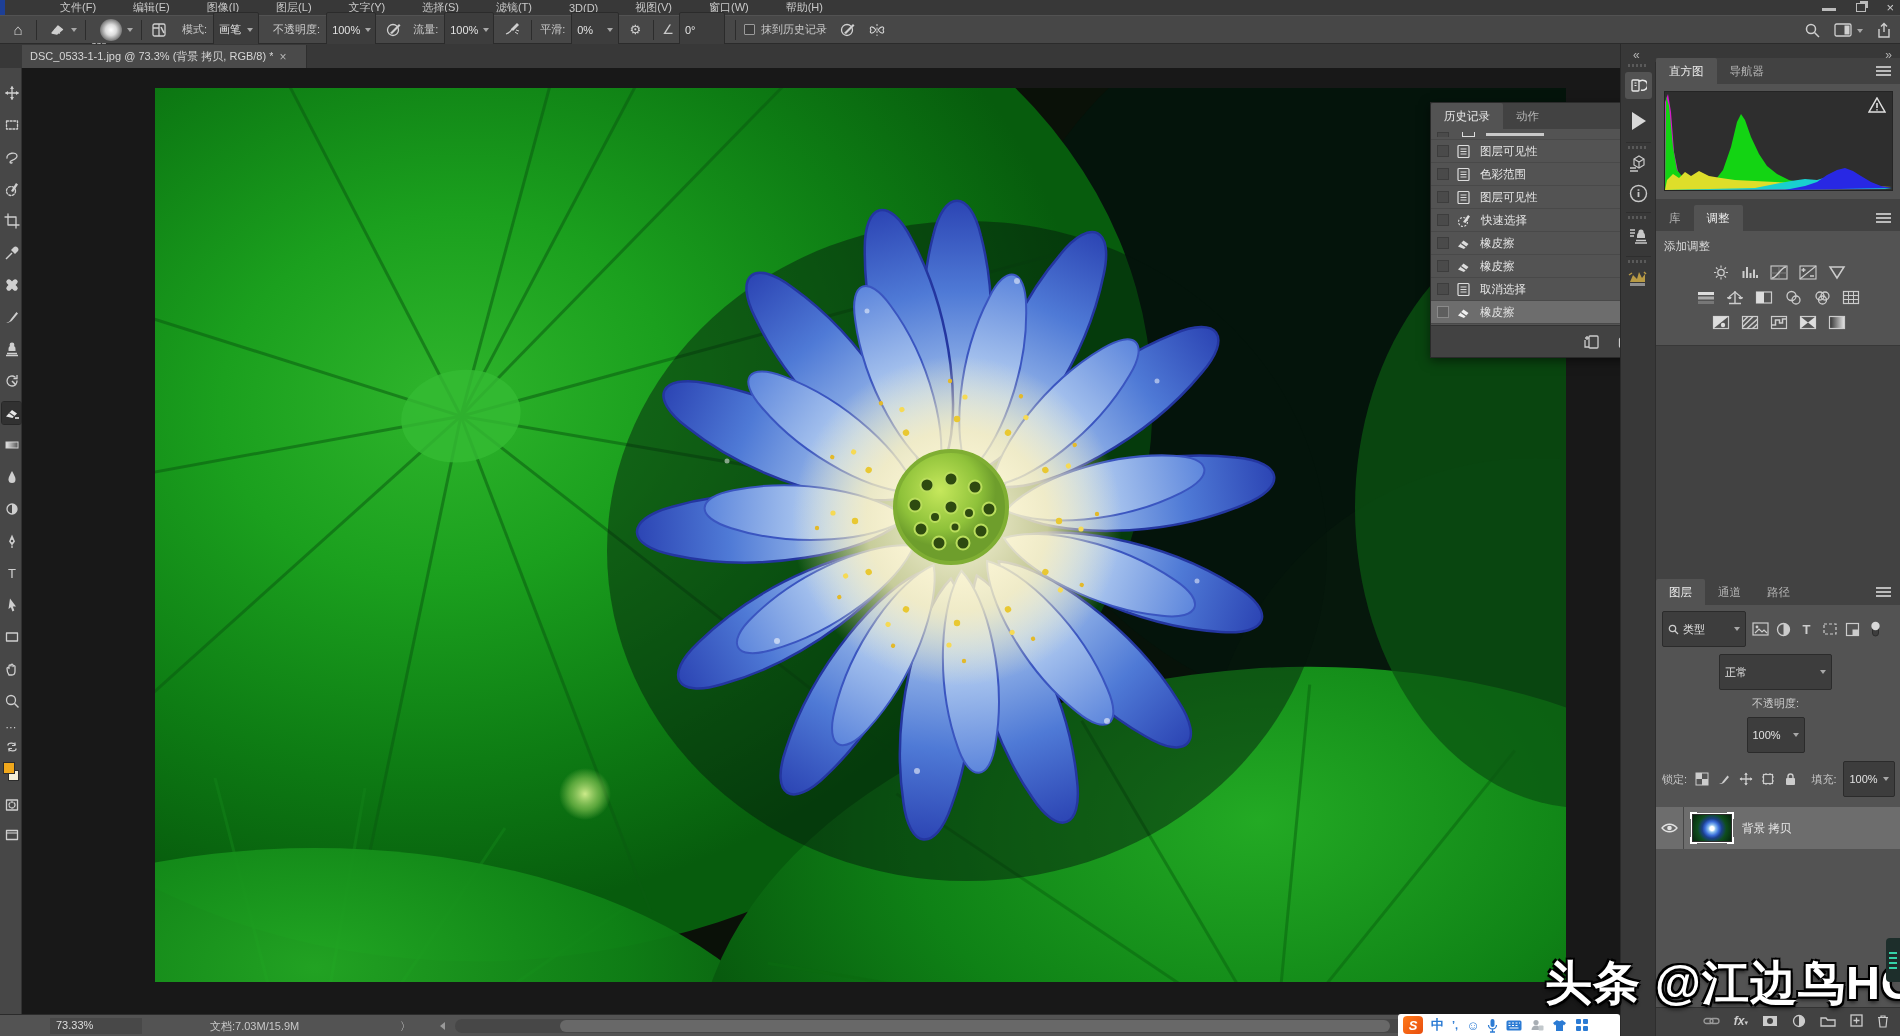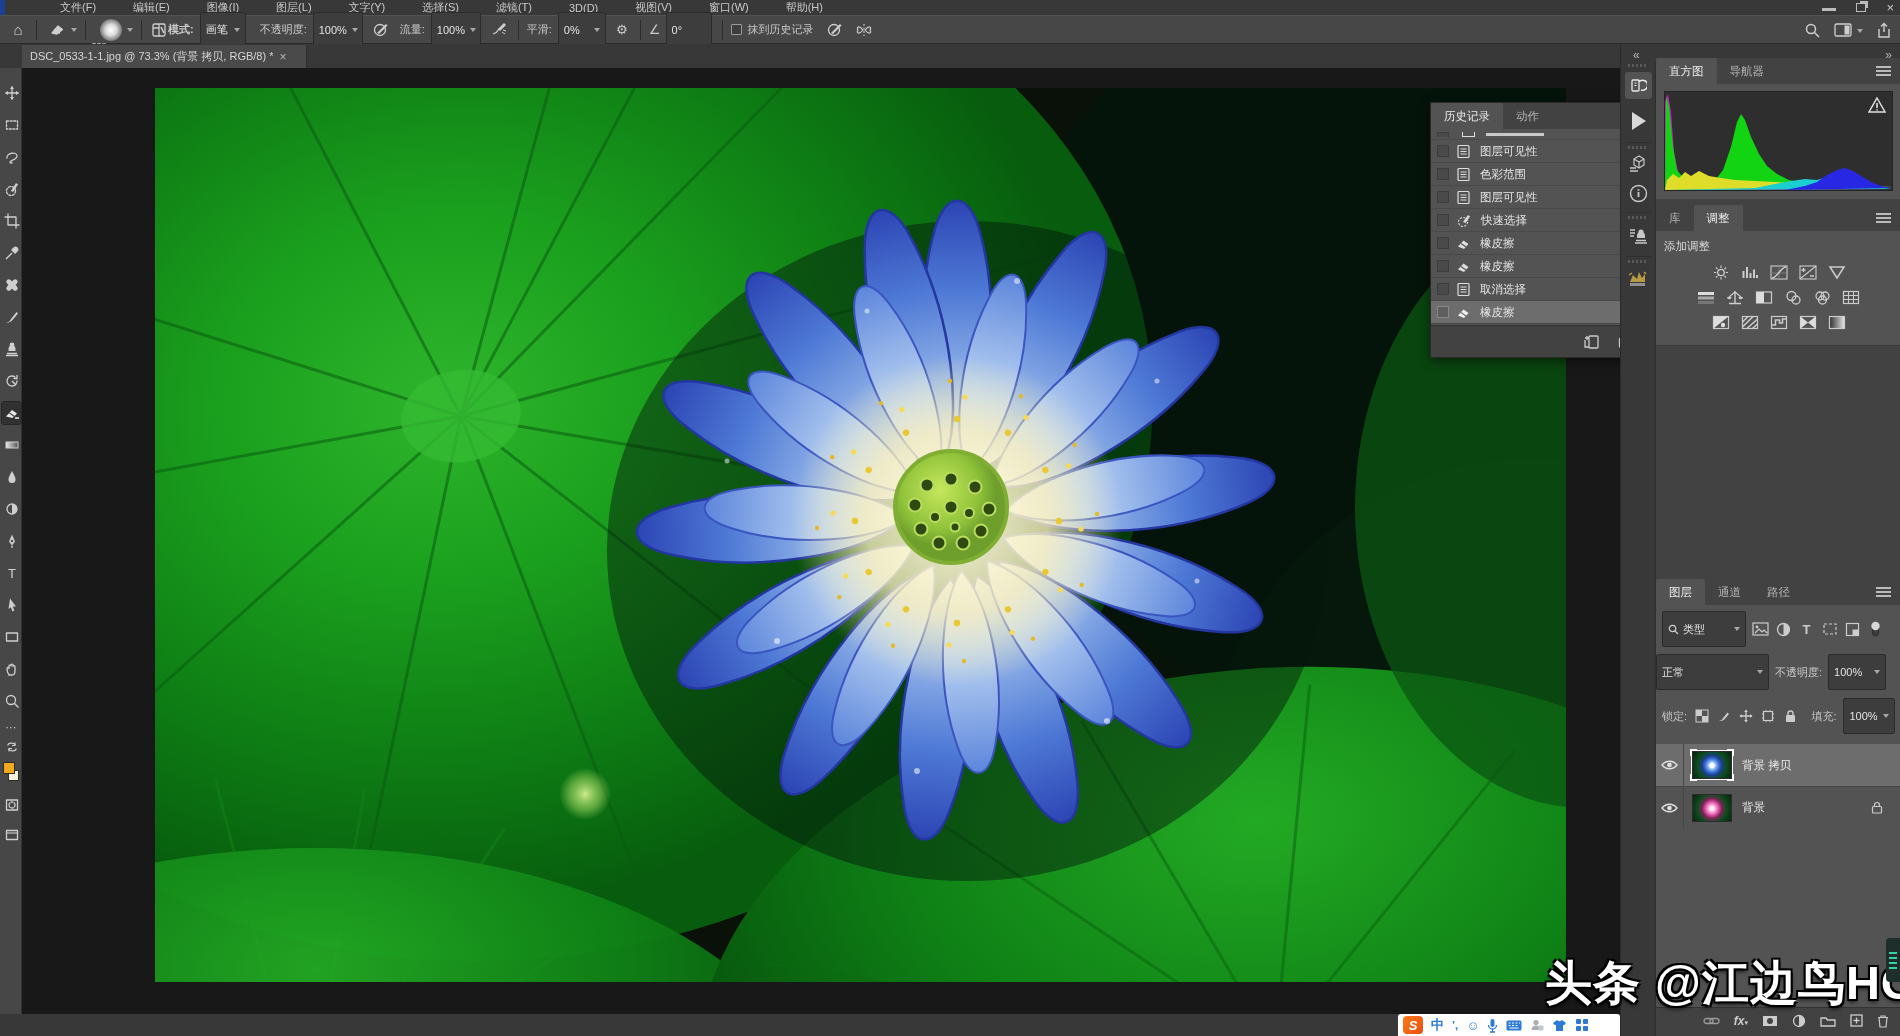--- a/index.html
+++ b/index.html
@@ -77,21 +77,21 @@
       <span style="width:22px;height:22px;border-radius:50%;margin-left:6px;background:radial-gradient(circle,#ffffff 0%,#dcdcdc 35%,#6a6a6a 75%,#474747 100%);"></span>
       <span class="ca"></span>
       <span class="vr"></span>
       <span>
         <svg width="18" height="18">
             <rect x="3" y="3" width="12" height="12" rx="1.5" fill="none" stroke="#cfcfcf" stroke-width="1.3"></rect>
             <path d="M9 3 v12 M3 7 h6" stroke="#cfcfcf" stroke-width="1.3"></path>
             <path d="M11 6 l3 6" stroke="#cfcfcf" stroke-width="1.6"></path>
           </svg>
       </span>
-      <span class="lbl" style="font-weight:bold;">模式:</span>
+      <span class="lbl" style="margin-left:14px;">模式:</span>
       <span class="fld" style="width:46px;margin-left:6px;">
           <span>画笔</span>
           <span class="ca"></span>
         </span>
       <span class="lbl" style="margin-left:14px;">不透明度:</span>
       <span class="fld" style="width:50px;margin-left:6px;">
           <span>100%</span>
           <span class="ca"></span>
         </span>
       <span style="margin-left:9px;">
@@ -859,21 +859,21 @@
               </svg>
             </span>
           <span class="lkico">
               <svg width="11" height="17">
                 <rect x="2.5" y="5" width="6" height="10" rx="3" fill="#3d3d3d" stroke="#2b2b2b"></rect>
                 <circle cx="5.5" cy="5" r="4.2" fill="#d8d8d8"></circle>
               </svg>
             </span>
         </div>
 
-        <div class="r" style="padding:7px 6px 0 0;gap:6px;">
+        <div class="r" style="padding:7px 6px 0 0;gap:6px;flex-direction:column;">
           <span class="fld" style="width:113px;">
               <span>正常</span>
               <span class="ca"></span>
             </span>
           <span class="lbl">不透明度:</span>
           <span class="fld" style="width:58px;">
               <span>100%</span>
               <span class="ca"></span>
             </span>
         </div>
@@ -923,34 +923,20 @@
                 <circle cx="8.5" cy="6" r="2.3" fill="#e2e2e2"></circle>
               </svg>
           </span>
           <span class="thumbw" style="outline:1px solid #fff;background:radial-gradient(circle at 50% 52%,#ffffff 0 9%,#8fc2f0 16%,#3a6cd8 30%,#1b3f8a 42%,#0e4d1c 62%,#06220d 100%);">
             <span class="a" style="left:-3px;top:-3px;width:7px;height:7px;border-left:2px solid #fff;border-top:2px solid #fff;"></span>
             <span class="a" style="right:-3px;top:-3px;width:7px;height:7px;border-right:2px solid #fff;border-top:2px solid #fff;"></span>
             <span class="a" style="left:-3px;bottom:-3px;width:7px;height:7px;border-left:2px solid #fff;border-bottom:2px solid #fff;"></span>
             <span class="a" style="right:-3px;bottom:-3px;width:7px;height:7px;border-right:2px solid #fff;border-bottom:2px solid #fff;"></span>
           </span>
           <span class="lname">背景 拷贝</span>
-        </div>
-        <div class="r" style="height:42px;background:#535353;border-top:1px solid #484848;">
-          <span class="eyec">
-            <svg width="17" height="12">
-                <path d="M1 6 C5 1 12 1 16 6 C12 11 5 11 1 6 Z" fill="none" stroke="#e2e2e2" stroke-width="1.3"></path>
-                <circle cx="8.5" cy="6" r="2.3" fill="#e2e2e2"></circle>
-              </svg>
-          </span>
-          <span class="thumbw" style="background:radial-gradient(circle at 50% 52%,#ffe9f4 0 8%,#f59ad0 18%,#d84a9e 30%,#7a2458 42%,#0e4d1c 62%,#06220d 100%);"></span>
-          <span class="lname">背景</span>
-          <svg class="a" style="right:18px;margin-top:0;" width="12" height="13">
-              <rect x="1.5" y="5.5" width="9" height="6.5" rx="1" fill="none" stroke="#ccc" stroke-width="1.2"></rect>
-              <path d="M3.5 5.5 V4 a2.5 2.5 0 0 1 5 0 v1.5" fill="none" stroke="#ccc" stroke-width="1.2"></path>
-            </svg>
         </div>
 
         <div class="a r" style="left:0;bottom:0;width:245px;height:26px;background:#424242;border-top:1px solid #333;justify-content:flex-end;gap:14px;padding-right:12px;">
           <svg width="17" height="10">
               <rect x="1" y="2.5" width="9" height="5" rx="2.5" fill="none" stroke="#9a9a9a" stroke-width="1.3"></rect>
               <rect x="7" y="2.5" width="9" height="5" rx="2.5" fill="none" stroke="#9a9a9a" stroke-width="1.3"></rect>
             </svg>
           <span style="color:#ccc;font-size:12px;font-style:italic;font-weight:bold;">fx<span style="font-size:7px;">▾</span></span>
           <svg width="16" height="12">
               <rect x="1" y="1" width="14" height="10" fill="#ccc"></rect>
@@ -969,20 +955,28 @@
             </svg>
           <svg width="12" height="14">
               <path d="M1 3.5 h10 M4 3.5 V2 h4 v1.5" fill="none" stroke="#ccc" stroke-width="1.2"></path>
               <path d="M2 3.5 l1 9.5 h6 l1-9.5" fill="none" stroke="#ccc" stroke-width="1.2"></path>
             </svg>
         </div>
       </div>
     </div>
   </div>
 
+  <div class="a r" style="left:0;top:1014px;width:1620px;height:22px;background:#535353;border-top:1px solid #2b2b2b;">
+    <span class="a" style="left:50px;top:3px;width:92px;height:16px;background:#484848;color:#dedede;font-size:11px;padding:1px 6px;">73.33%</span>
+    <span class="a lbl" style="left:210px;top:4px;font-size:11px;">文档:7.03M/15.9M</span>
+    <span class="a" style="left:400px;top:4px;color:#cfcfcf;font-size:11px;">〉</span>
+    <span class="a" style="left:440px;top:7px;width:0;height:0;border-top:4px solid transparent;border-bottom:4px solid transparent;border-right:5px solid #9a9a9a;"></span>
+    <span class="a" style="left:455px;top:4px;width:1150px;height:14px;background:#474747;border-radius:7px;"></span>
+    <span class="a" style="left:560px;top:5px;width:830px;height:12px;background:#686868;border-radius:6px;"></span>
+  </div>
 
   <div class="a wm" style="left:1545px;top:952px;">头条 @江边鸟HONG</div>
 
   <div class="a" style="left:1886px;top:938px;width:14px;height:44px;background:#1d2e2b;border-radius:4px 0 0 4px;display:flex;flex-direction:column;justify-content:center;gap:3px;padding:0 3px;">
     <span style="height:2px;background:#35d2a8;"></span>
       <span style="height:2px;background:#35d2a8;"></span>
     <span style="height:2px;background:#35d2a8;"></span>
       <span style="height:2px;background:#35d2a8;"></span>
   </div>
 

